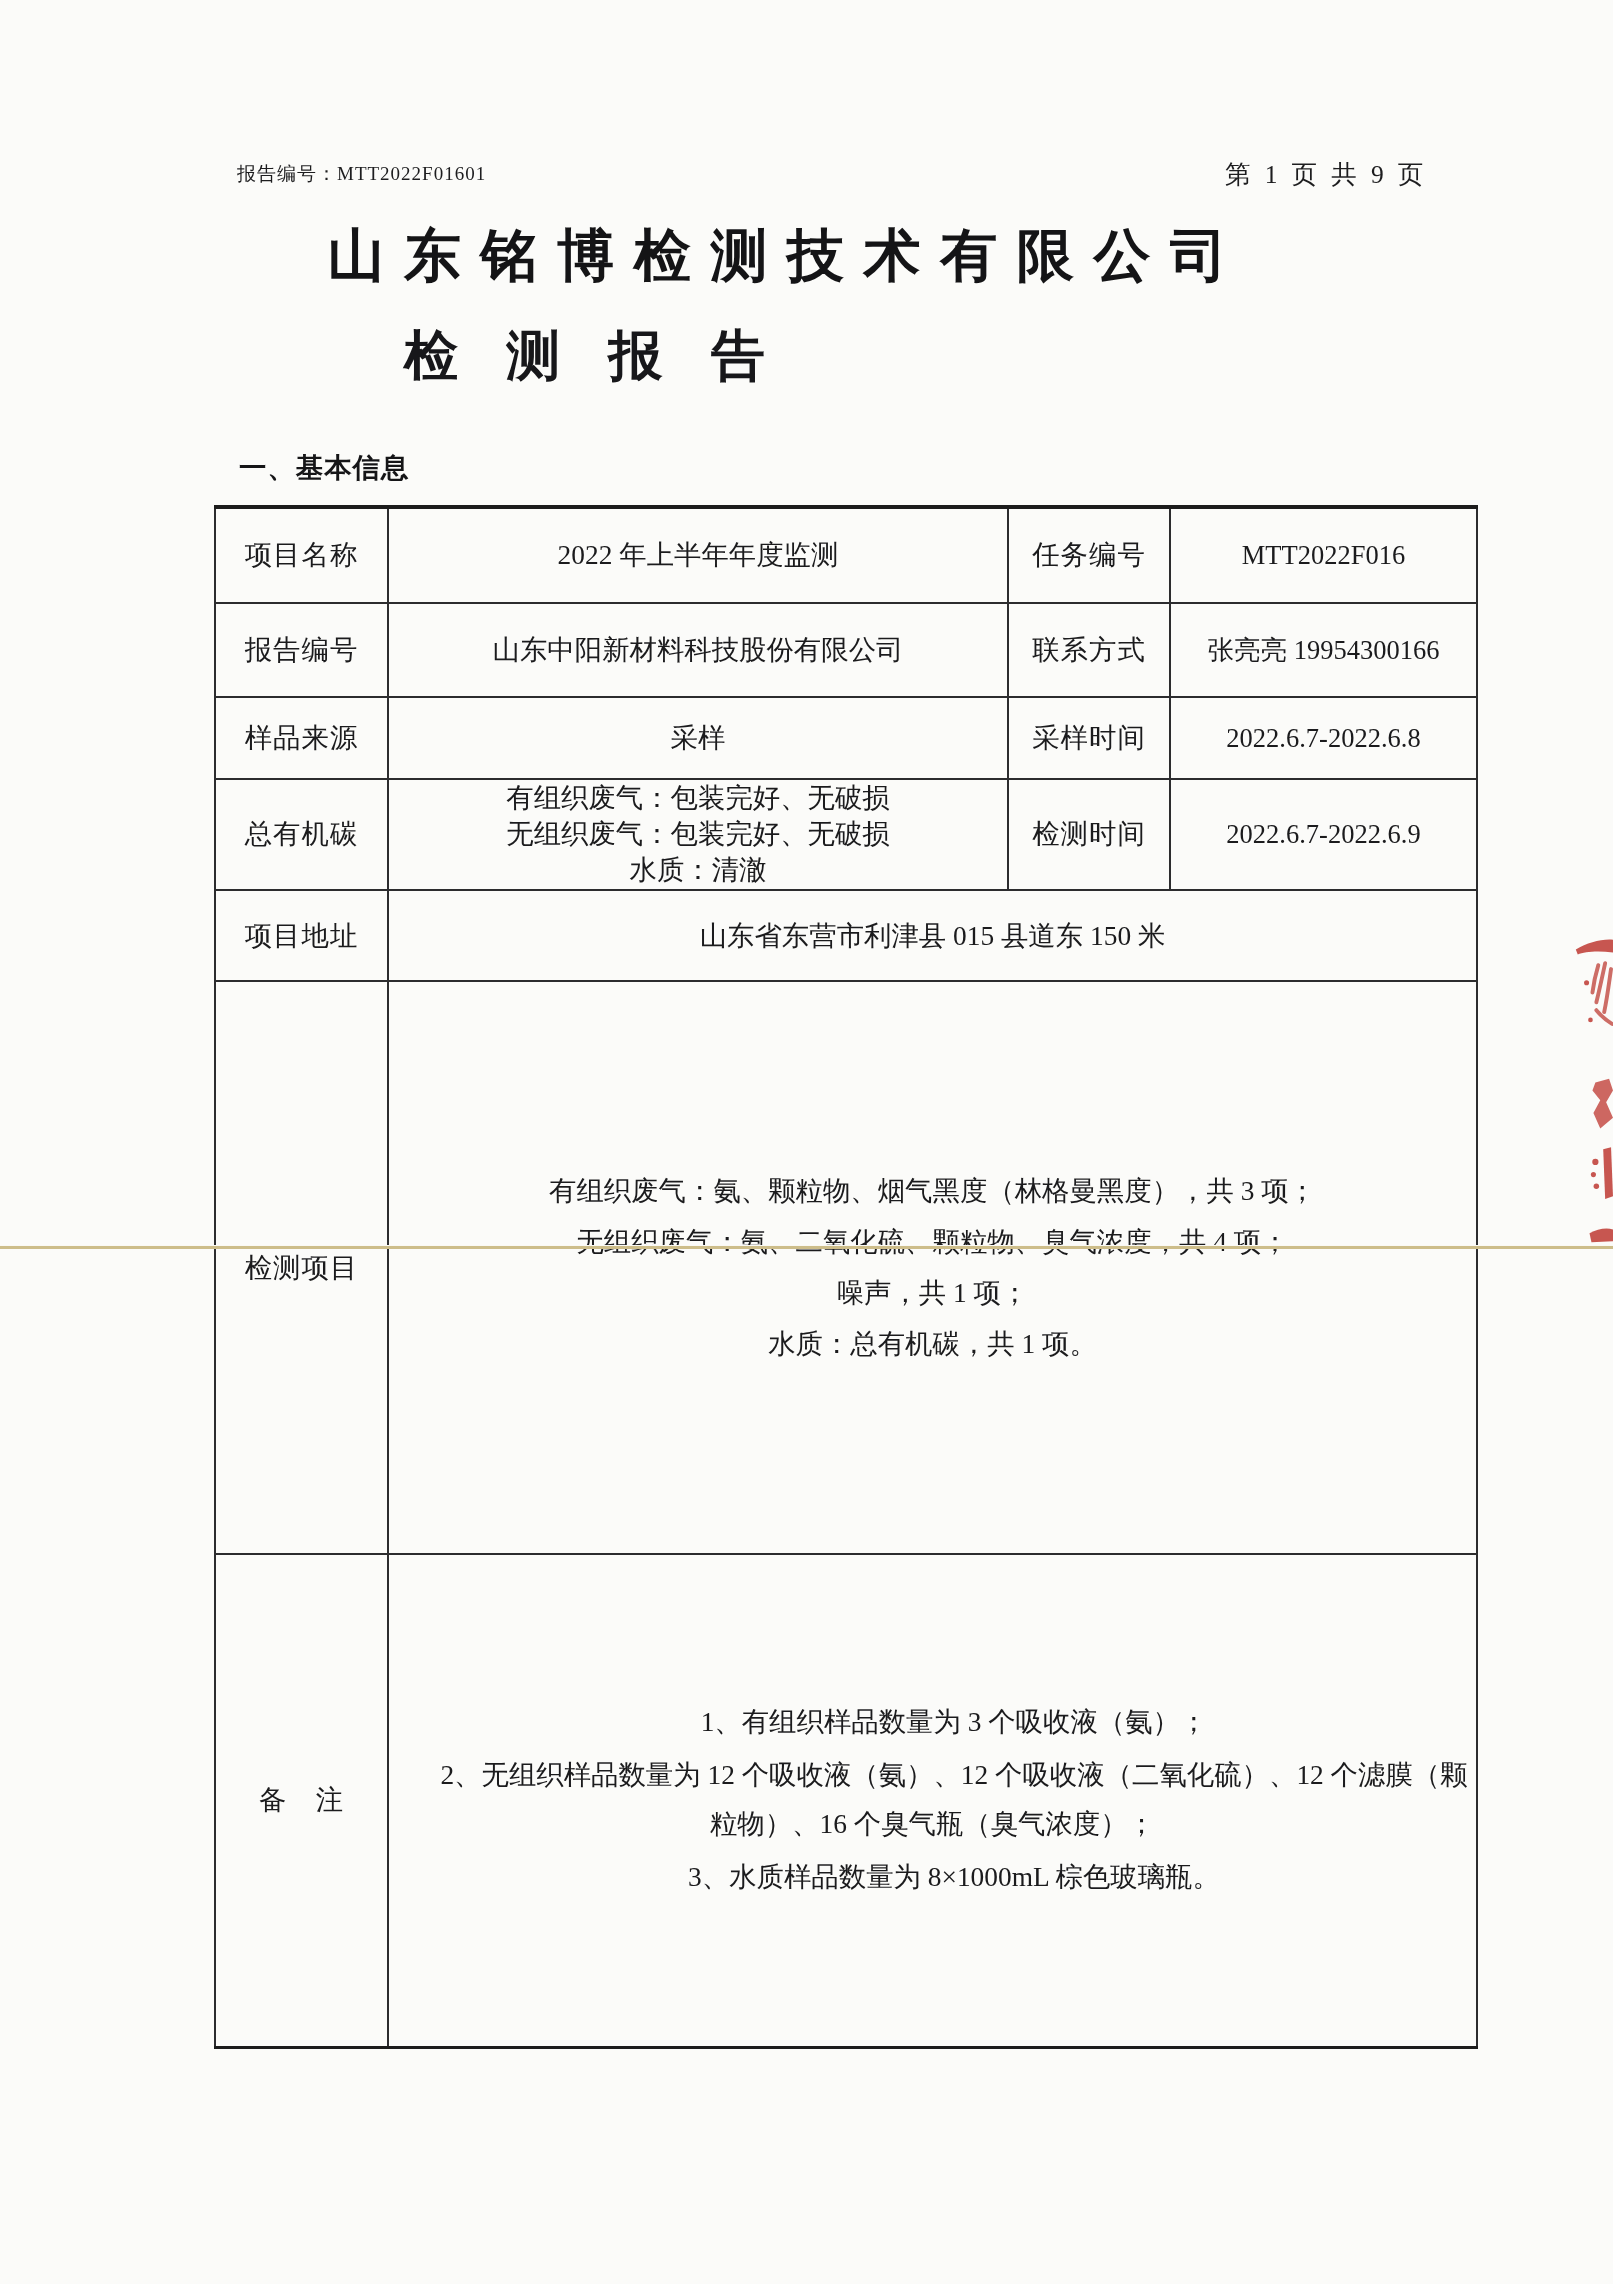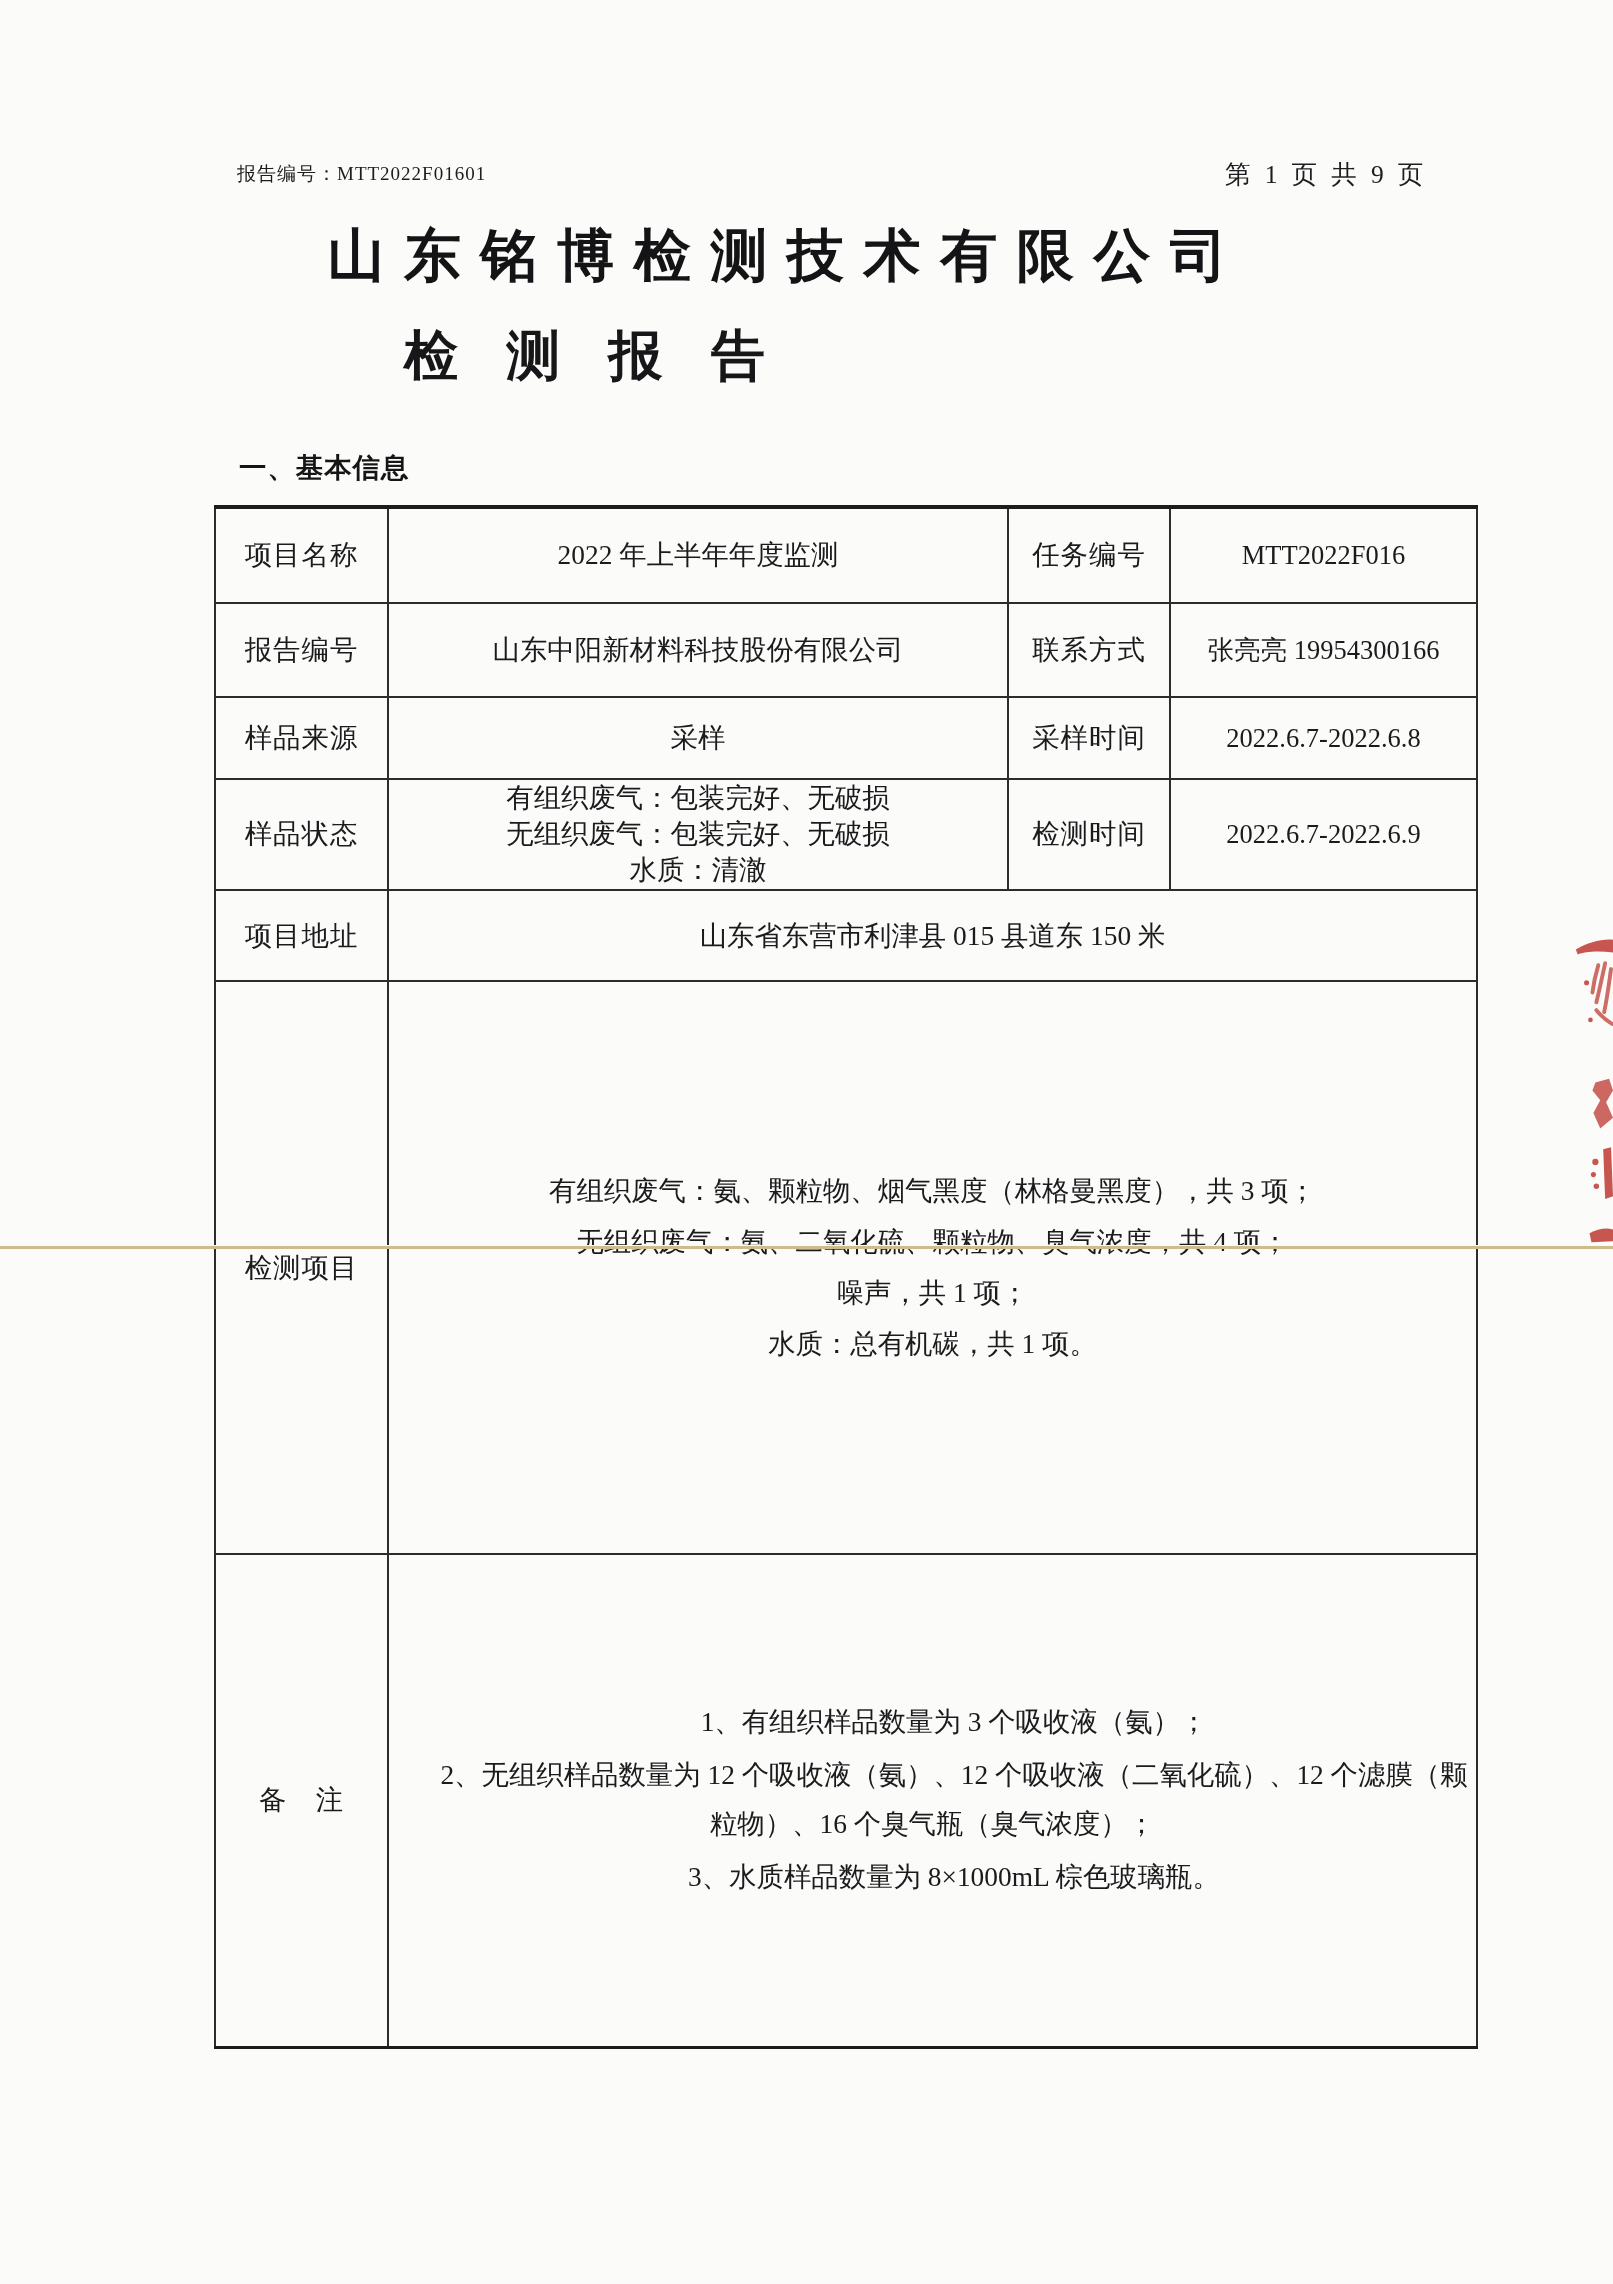--- a/index.html
+++ b/index.html
@@ -92,21 +92,21 @@
     <td class="lbl">联系方式</td>
     <td class="val">张亮亮 19954300166</td>
   </tr>
   <tr style="height:81px">
     <td class="lbl">样品来源</td>
     <td class="shift-r">采样</td>
     <td class="lbl">采样时间</td>
     <td class="val">2022.6.7-2022.6.8</td>
   </tr>
   <tr style="height:108px">
-    <td class="lbl">样品状态</td>
+    <td class="lbl">总有机碳</td>
     <td class="status">
       <div>有组织废气：包装完好、无破损</div>
       <div>无组织废气：包装完好、无破损</div>
       <div>水质：清澈</div>
     </td>
     <td class="lbl">检测时间</td>
     <td class="val">2022.6.7-2022.6.9</td>
   </tr>
   <tr style="height:91px">
     <td class="lbl">项目地址</td>

